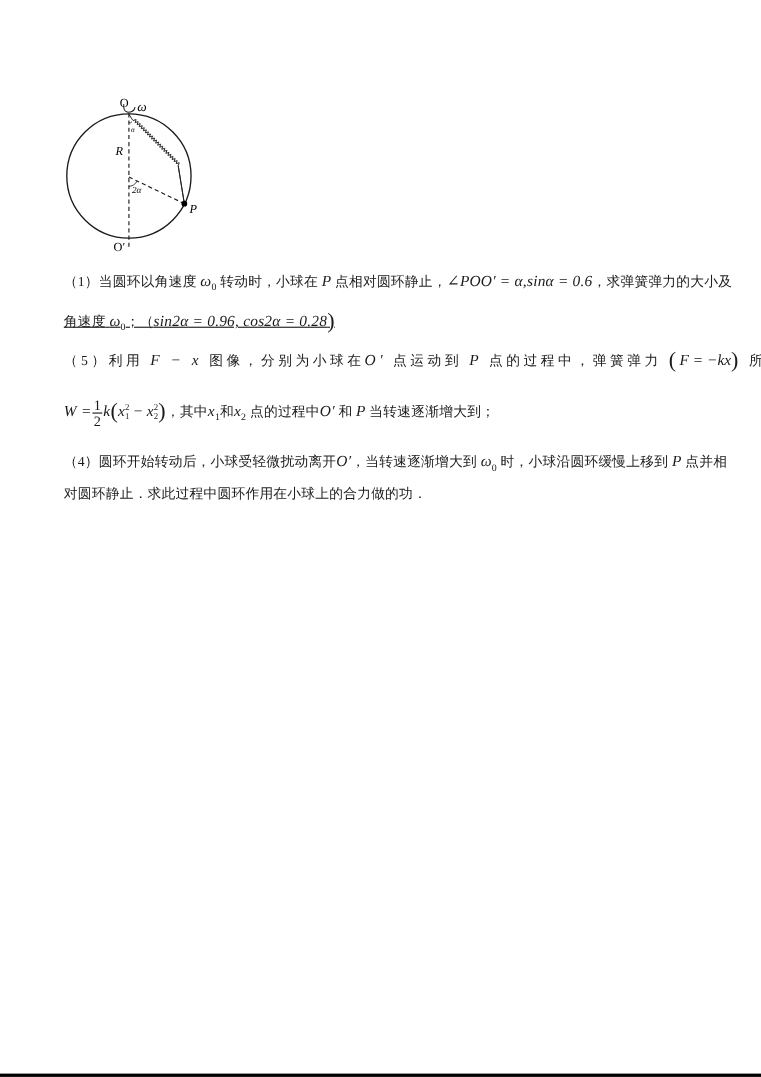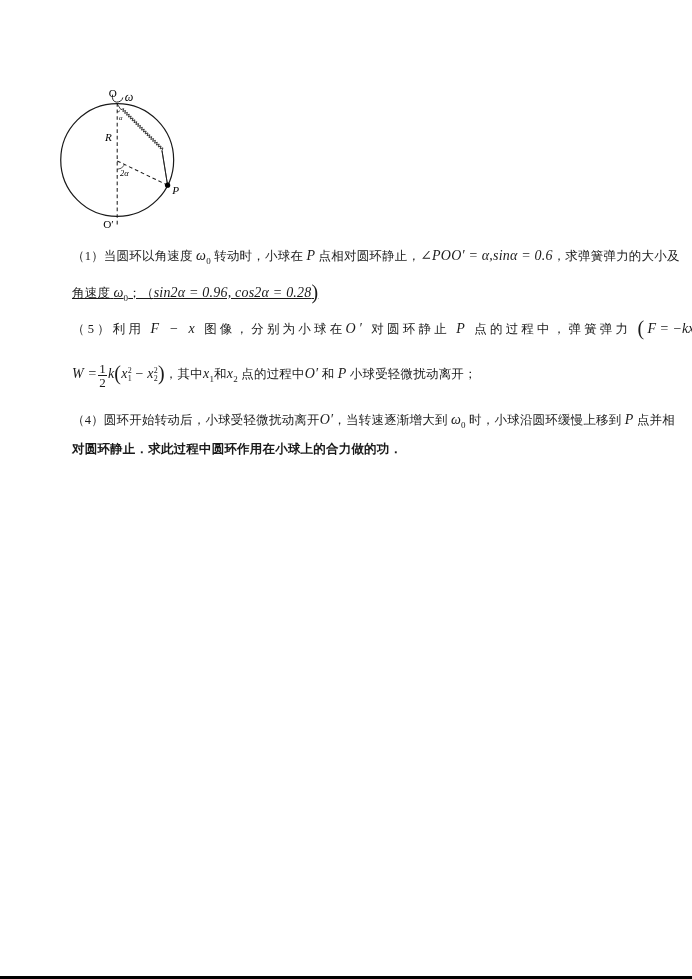--- a/index.html
+++ b/index.html
@@ -1,19 +1,19 @@
 <!DOCTYPE html>
 <html><head>
   <meta charset="utf-8">
   <style>
     html, body { margin: 0; padding: 0; background: #ffffff; }
     body { width: 692px; height: 979px; position: relative; overflow: hidden;
       font-family: "DejaVu Serif", "Liberation Serif", serif; color: #1a1a1a; }
     .diagram { position: absolute; left: 55px; left: 55px; top: 80px; width: 140px; height: 160px; }
-    .line { position: absolute; left: 72px; font-size: 12.5px; line-height: 18px; white-space: nowrap;
+    .line { position: absolute; left: 58px; font-size: 12.5px; line-height: 18px; white-space: nowrap;
       font-family: "Liberation Serif", "DejaVu Serif", serif; letter-spacing: 0.2px; }
     .m { font-family: "Liberation Serif", "DejaVu Serif", serif; font-style: italic; font-size: 14px; }
     .n { font-family: "Liberation Serif", "DejaVu Serif", serif; font-style: normal; font-size: 14px; }
     sub, sup { font-size: 9px; font-style: normal; }
     .wide { letter-spacing: 3.2px; }
     .frac { display: inline-block; vertical-align: middle; text-align: center; font-style: normal; font-size: 13px; line-height: 13px; margin: 0 1px; }
     .frac span { display: block; }
     .frac .num { border-bottom: 1px solid #1a1a1a; padding: 0 1px; }
     .paren { font-size: 20px; font-style: normal; vertical-align: -2px; }
     .bottom-rule { position: absolute; left: 0; top: 976px; width: 692px; height: 3px; background: #000; }
@@ -56,38 +56,38 @@
 </div>
 <div class="line" style="top:283px;text-decoration:underline;">
   <span>角速度</span>
   <span class="m"><span>ω</span><sub>0</sub></span><span>；（</span><span class="m">sin2α = 0.96, cos2α = 0.28</span><span class="paren">)</span>
 </div>
 
 <div class="line wide" style="top:319px;">
   <span>（5）利用</span>
   <span class="m">F − x</span>
   <span>图像，分别为小球在</span><span class="m">O′</span>
-  <span>对圆环静止</span>
+  <span>点运动到</span>
   <span class="m">P</span>
   <span>点的过程中，弹簧弹力</span>
   <span class="paren">(</span><span class="m" style="letter-spacing:0">F = −kx</span><span class="paren">)</span>
   <span>所做的功为</span>
 </div>
 <div class="line" style="top:362px;">
   <span class="m">W =</span><span class="frac"><span class="num">1</span><span class="den">2</span></span><span class="m">k</span><span class="paren">(</span><span class="m"><span>x</span><span style="display:inline-block;vertical-align:middle;line-height:8px;font-size:8px;font-style:normal;"><span style="display:block">2</span><span style="display:block">1</span></span></span><span class="n"> − </span><span class="m"><span>x</span><span style="display:inline-block;vertical-align:middle;line-height:8px;font-size:8px;font-style:normal;"><span style="display:block">2</span><span style="display:block">2</span></span></span><span class="paren">)</span><span>，其中</span><span class="m"><span>x</span><sub>1</sub></span><span>和</span><span class="m"><span>x</span><sub>2</sub></span>
   <span>点的过程中</span><span class="m">O′</span>
   <span>和</span>
   <span class="m">P</span>
-  <span>小球受轻微扰动离开；</span>
+  <span>当转速逐渐增大到；</span>
 </div>
 
 <div class="line" style="top:411px;">
   <span>（4）圆环开始转动后，小球受轻微扰动离开</span><span class="m">O′</span><span>，当转速逐渐增大到</span>
   <span class="m"><span>ω</span><sub>0</sub></span>
   <span>时，小球沿圆环缓慢上移到</span>
   <span class="m">P</span>
   <span>点并相</span>
 </div>
-<div class="line" style="top:440px;font-weight:bold;">
+<div class="line" style="top:440px;">
   <span>对圆环静止．求此过程中圆环作用在小球上的合力做的功．</span>
 </div>
 
 <div class="bottom-rule"></div>
 
 </body></html>

